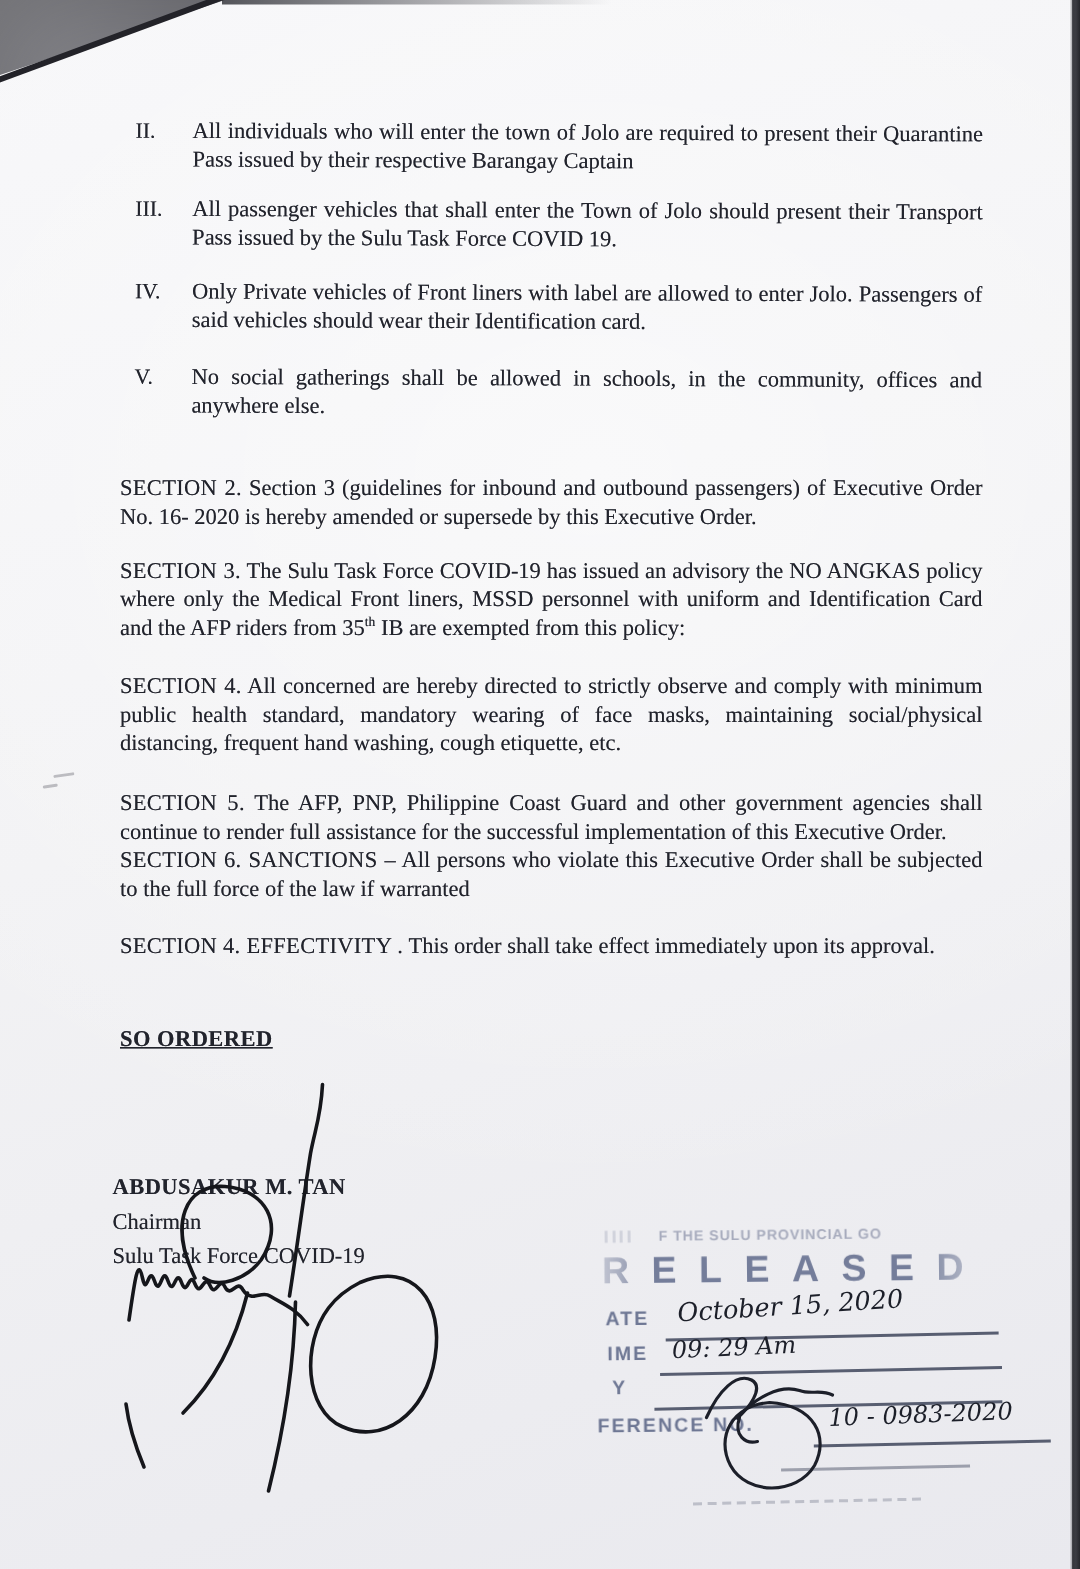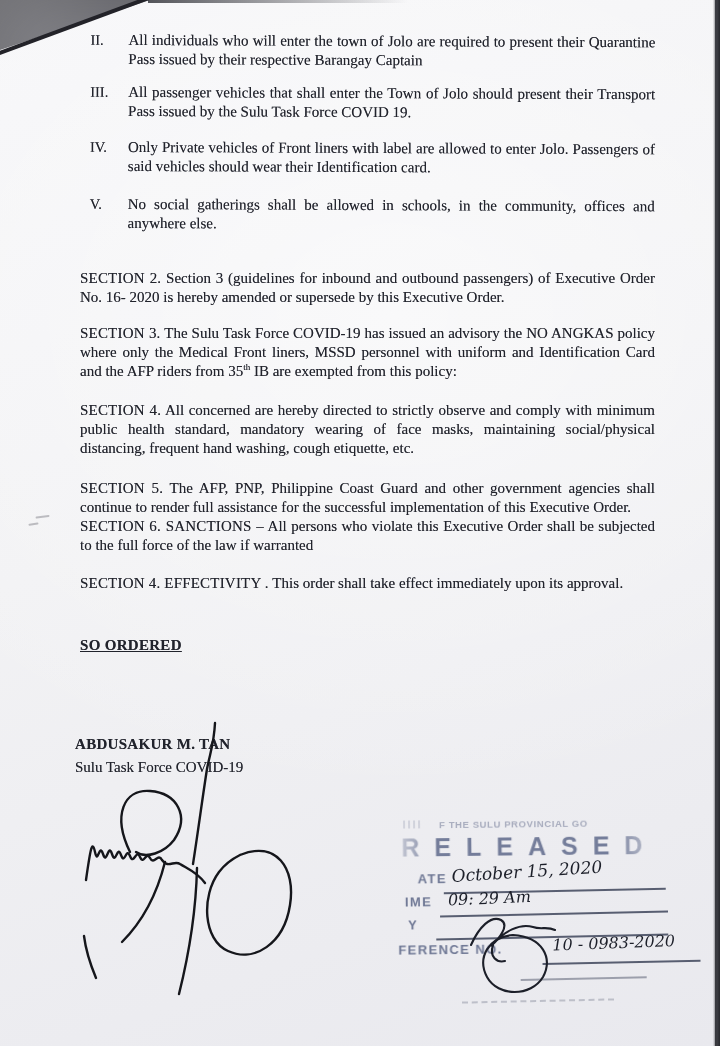--- a/index.html
+++ b/index.html
@@ -7,21 +7,21 @@
   .photo{position:relative;width:720px;height:1046px;background:linear-gradient(125deg,#8f8f94 0%,#77777d 10%,#4a4b51 34%,#3a3b40 100%);box-shadow:inset 0 0 70px rgba(0,0,0,.25);}
   .right-edge{position:absolute;right:0;top:0;width:7px;height:1046px;background:linear-gradient(90deg,rgba(70,71,77,0),#3b3c42 60%,#26272c);}
   .paper{position:absolute;left:0;top:0;width:715px;height:1046px;
     clip-path:polygon(150px 0, 715px 0, 715px 1046px, 0 1046px, 0 50px);
     background:
       radial-gradient(900px 700px at 55% 30%, rgba(255,255,255,.5), rgba(255,255,255,0) 70%),
       linear-gradient(160deg,#f7f7f9 0%,#f2f2f4 45%,#e9e9ee 100%);
   }
   .corner-line{position:absolute;left:0;top:0;pointer-events:none;}
   .top-shadow{position:absolute;left:148px;top:0;width:260px;height:3px;background:linear-gradient(90deg,rgba(55,56,62,.85),rgba(55,56,62,0));}
-  .doc{position:absolute;left:0;top:0;width:720px;box-sizing:border-box;padding:32px 65px 0 80px;color:#21232c;font-size:15px;line-height:19px;text-align:justify;text-shadow:0 0 .4px rgba(33,35,44,.55);}
+  .doc{position:absolute;left:0;top:0;width:720px;box-sizing:border-box;padding:80px 65px 0 80px;color:#21232c;font-size:15px;line-height:19px;text-align:justify;text-shadow:0 0 .4px rgba(33,35,44,.55);}
   .list{transform:rotate(.25deg);}
   .li{display:flex;}
   .li .num{flex:none;width:48px;padding-left:10px;box-sizing:border-box;font-size:14.5px;}
   .li .txt{flex:1;}
   .mb14{margin-bottom:14px;} .mb17{margin-bottom:17px;} .mb19{margin-bottom:19px;}
   .secs{margin-top:35px;}
   .para{margin:0;}
   .mt17{margin-top:17px;} .mt20{margin-top:20px;} .mt21{margin-top:21px;} .mt15{} .mt19{margin-top:19px;}
   .lead{font-weight:normal;letter-spacing:.2px;}
   .sup{font-size:9px;vertical-align:super;line-height:0;}
@@ -97,30 +97,31 @@
       <p class="para mt19">
         <span class="lead">SECTION 4. EFFECTIVITY .</span><span> This order shall take effect immediately upon its approval.</span>
       </p>
     </div>
 
     <p class="para so">SO ORDERED</p>
 
 
     <div class="sigblock">
       <div class="name">ABDUSAKUR M. TAN</div>
+      <div>Chairman</div>
       <div>Sulu Task Force COVID-19</div>
     </div>
   </div>
 
   <div class="stamp">
     <div class="presmudge"></div>
     <div class="office">F THE SULU PROVINCIAL GO</div>
     <div class="released">RELEASED</div>
 
-    <div class="lbl" style="left:22px;top:58px;">ATE</div>
+    <div class="lbl" style="left:8px;top:58px;">ATE</div>
     <div class="sline" style="left:48px;top:78px;width:222px;"></div>
     <div class="hand" style="left:56px;top:49px;font-size:17px;transform:rotate(-3deg);">October 15, 2020</div>
 
     <div class="lbl" style="left:9px;top:81px;">IME</div>
     <div class="sline" style="left:44px;top:101px;width:228px;"></div>
     <div class="hand" style="left:52px;top:76px;font-size:16px;transform:rotate(-2deg);">09: 29 Am</div>
 
     <div class="lbl" style="left:12px;top:104px;">Y</div>
     <div class="sline" style="left:40px;top:124px;width:232px;"></div>
 

